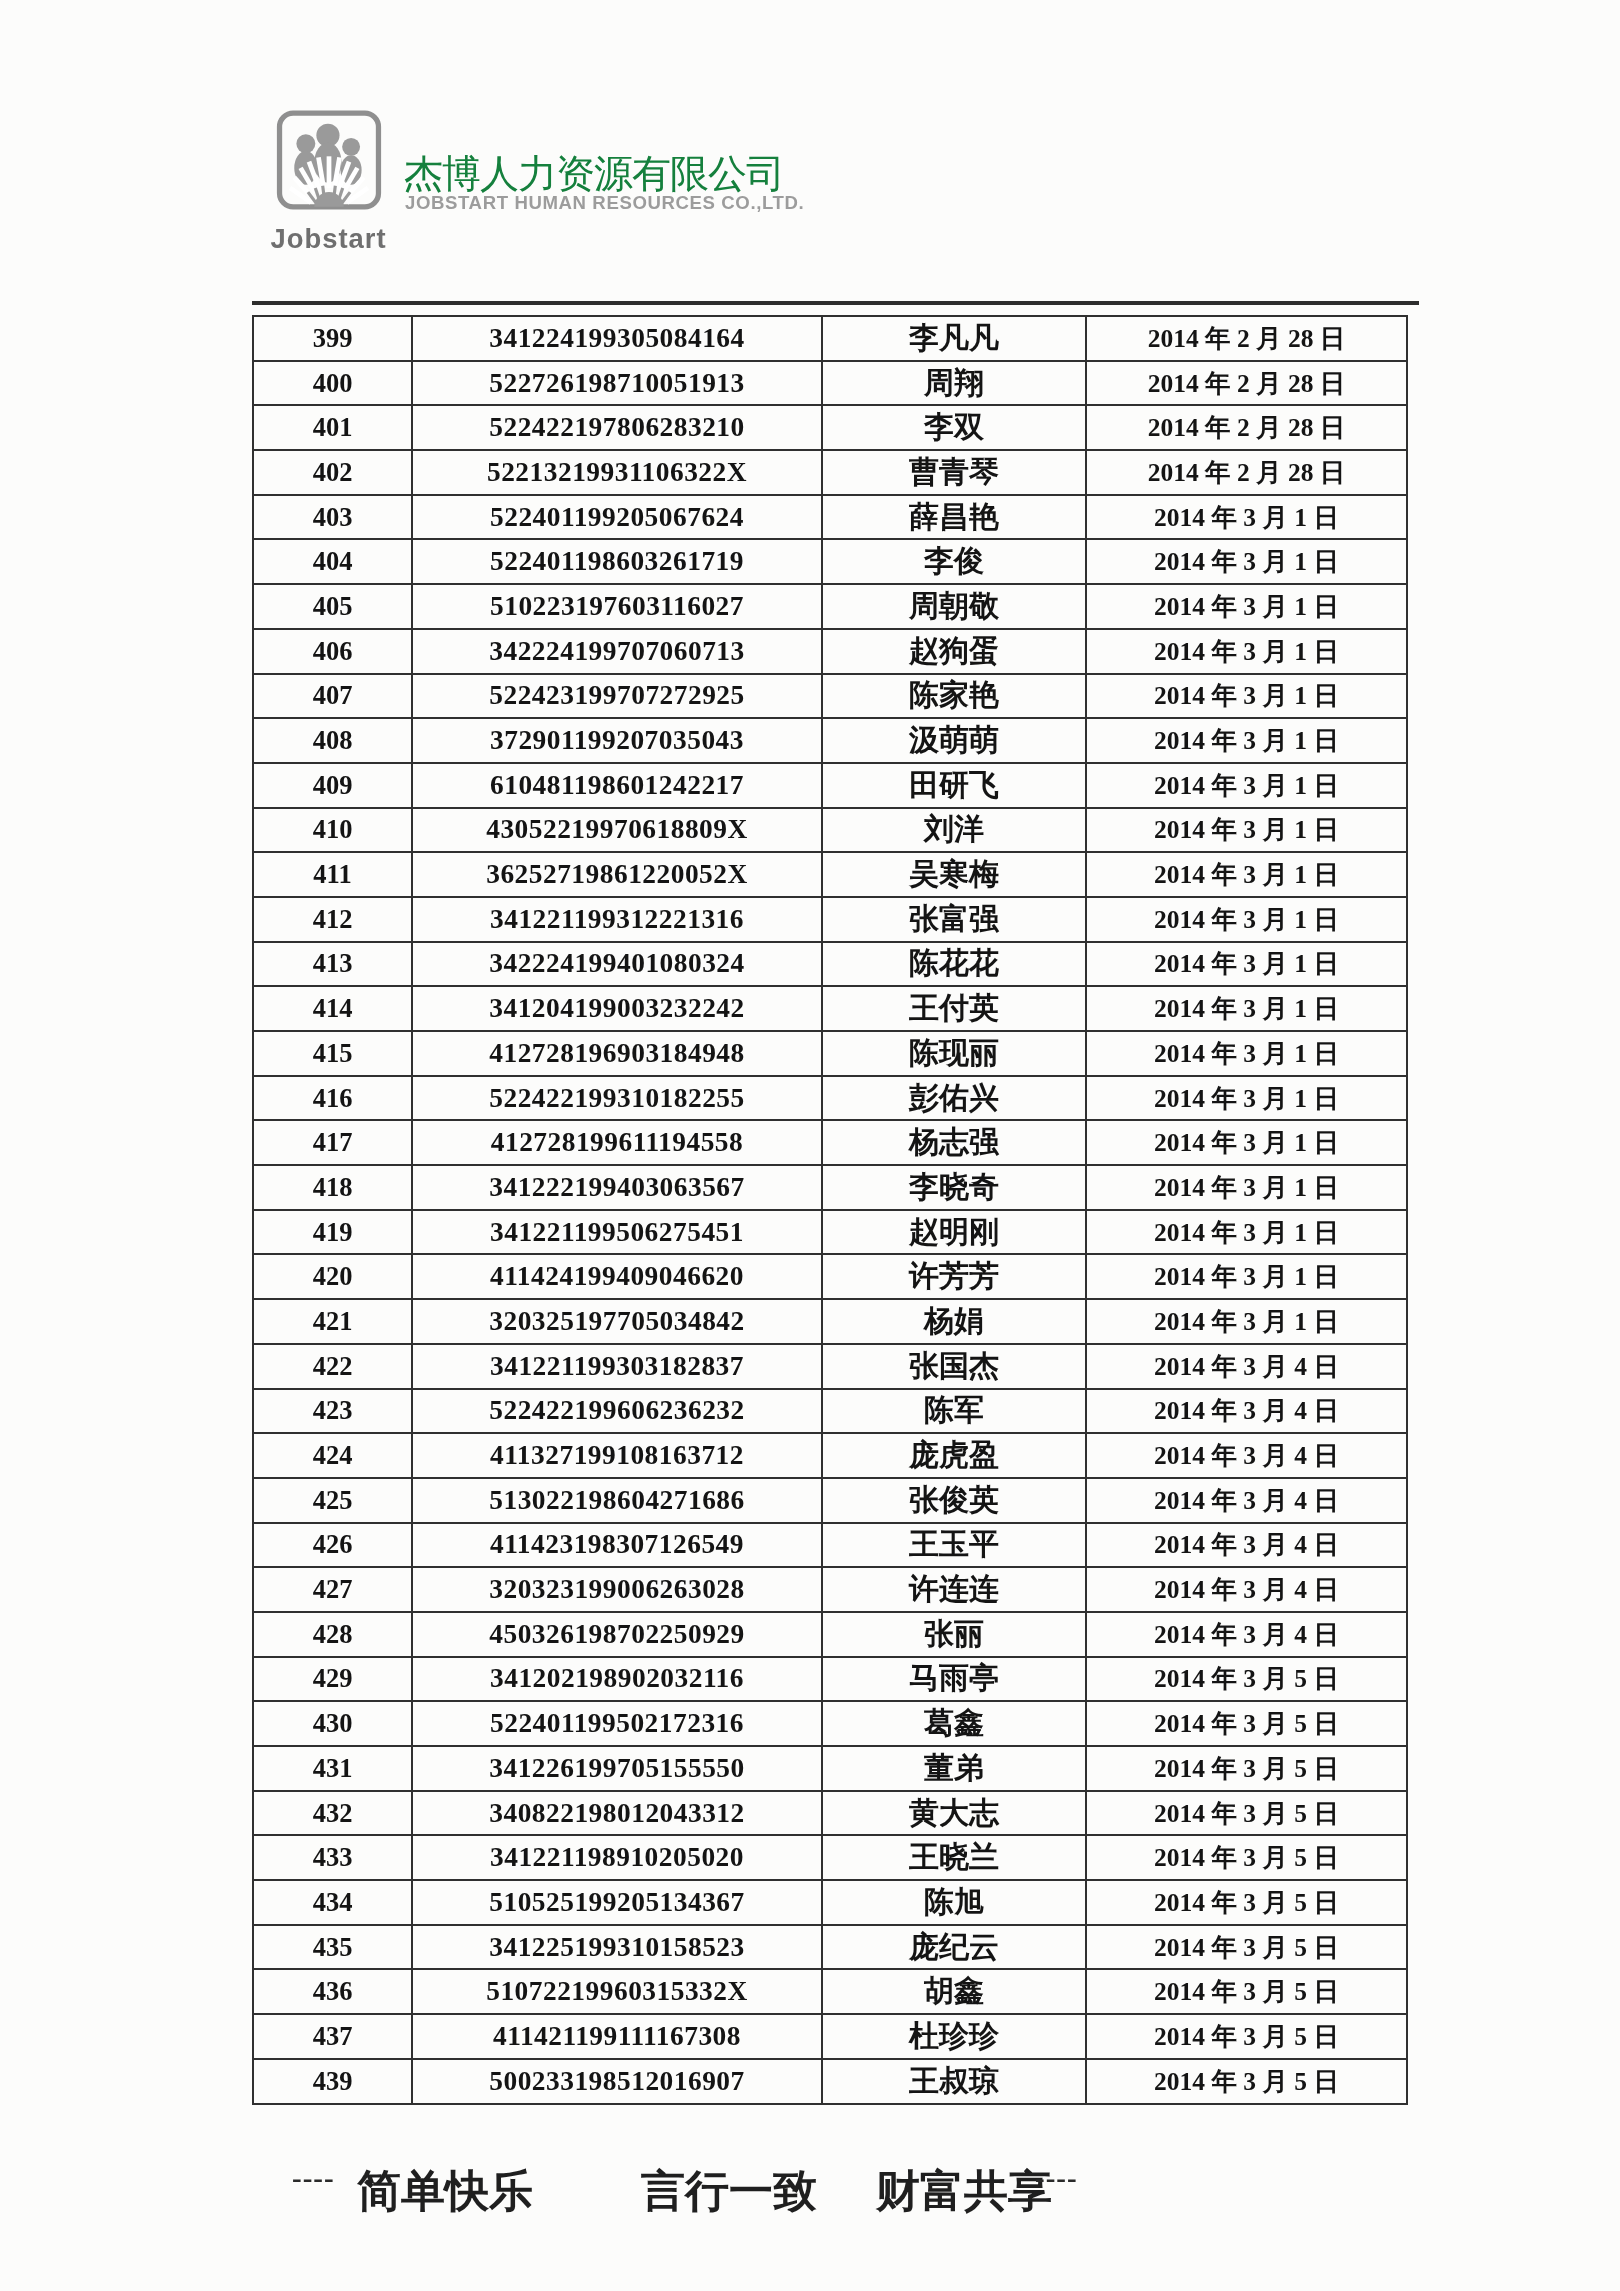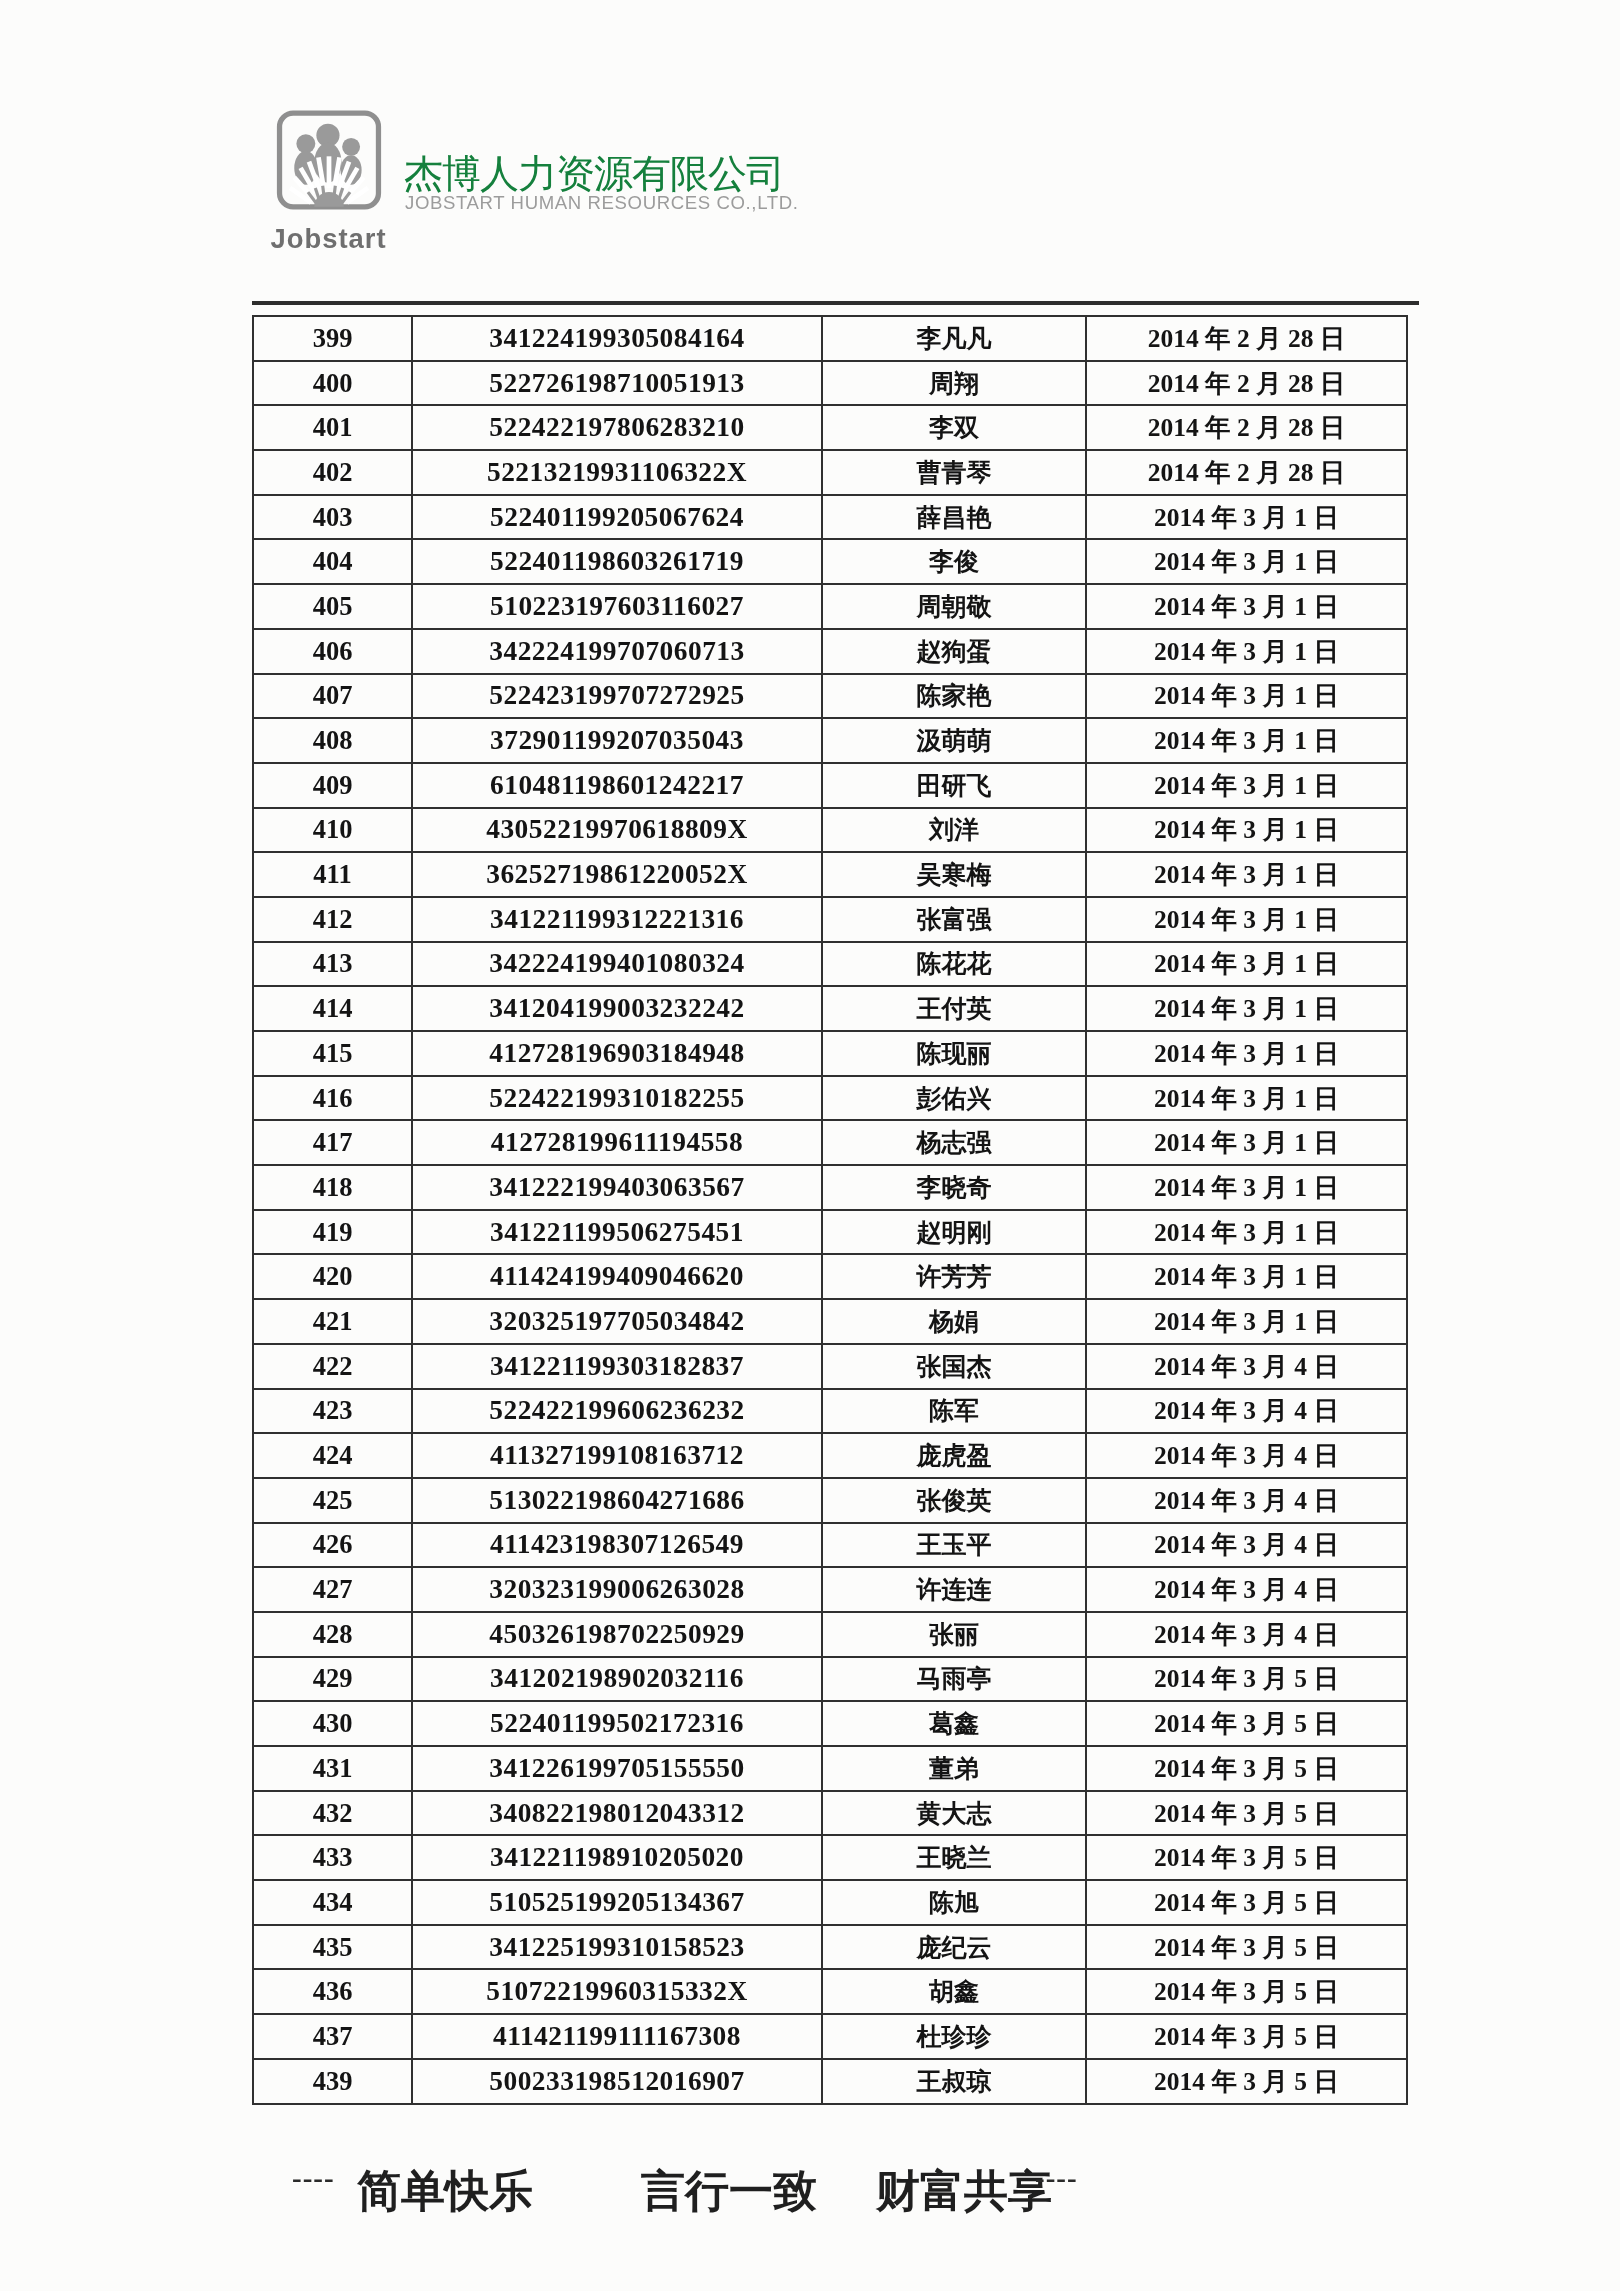--- a/index.html
+++ b/index.html
@@ -18,41 +18,41 @@
     font-family:"Liberation Sans","DejaVu Sans",sans-serif;
     font-weight:bold;font-size:27.4px;color:#6f6f6f;letter-spacing:1px;
   }
   .company-cn{
     position:absolute;left:404px;top:147px;
     font-size:39px;color:#15803d;letter-spacing:-1px;white-space:nowrap;
   }
   .company-en{
     position:absolute;left:405px;top:192px;
     font-family:"Liberation Sans","DejaVu Sans",sans-serif;
-    font-weight:normal;font-size:18.6px;color:#9c9c9c;letter-spacing:0.6px;white-space:nowrap;
+    font-weight:bold;font-size:18.6px;color:#9c9c9c;letter-spacing:0.6px;white-space:nowrap;
   }
   
   .top-rule{
     position:absolute;left:252px;top:301px;width:1167px;height:3.9px;
     background:#2d2d2d;
   }
   
   .roster-wrap{position:absolute;left:252px;top:315px;width:1145px;}
   table.roster{
     border-collapse:collapse;table-layout:fixed;width:1145px;height:1790px;font-weight:bold;
   }
   table.roster td{
     border:2px solid #303030;
     border-top-width:2.5px;border-bottom-width:2.5px;
     text-align:center;vertical-align:middle;
     padding:0;overflow:hidden;white-space:nowrap;
   }
   td.c-no{width:157px;font-size:26.5px;}
   td.c-id{width:408px;font-size:27.4px;letter-spacing:0.5px;}
-  td.c-name{width:262px;font-size:25px;}
+  td.c-name{width:262px;font-size:30px;}
   td.c-date{width:319px;font-size:25.5px;}
   
   .footer-line{position:absolute;top:2162px;left:0;width:1620px;height:43px;}
   .footer-line span{position:absolute;top:0;white-space:nowrap;}
   .dash{font-size:29px;letter-spacing:1px;color:#2a2a2a;font-weight:bold;}
   .motto{font-size:44px;color:#1f1f1f;font-weight:600;}
   .f-dash-l{left:292px;}
   .f-m1{left:357px;}
   .f-m2{left:641px;}
   .f-m3{left:876px;}

